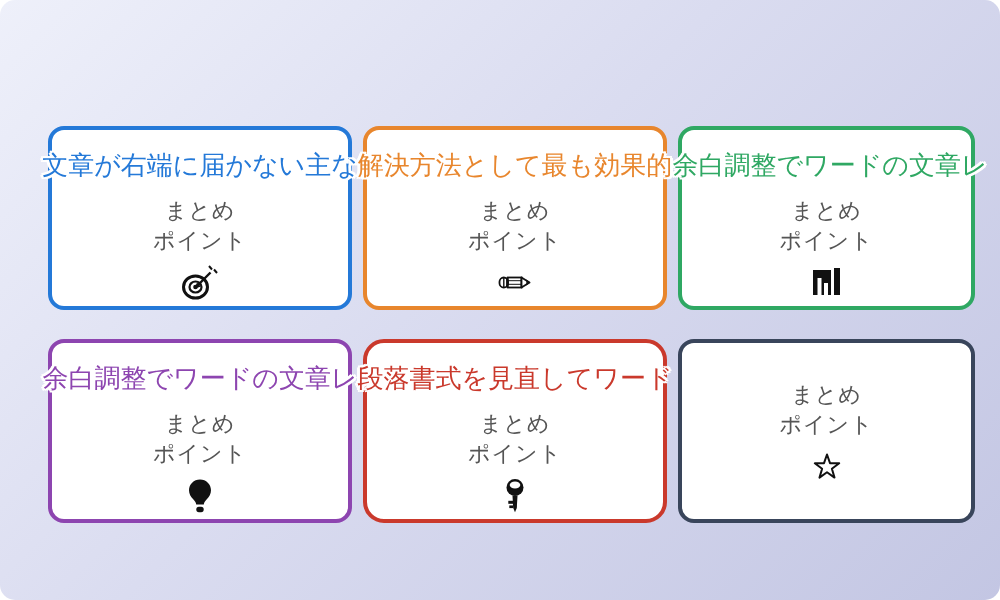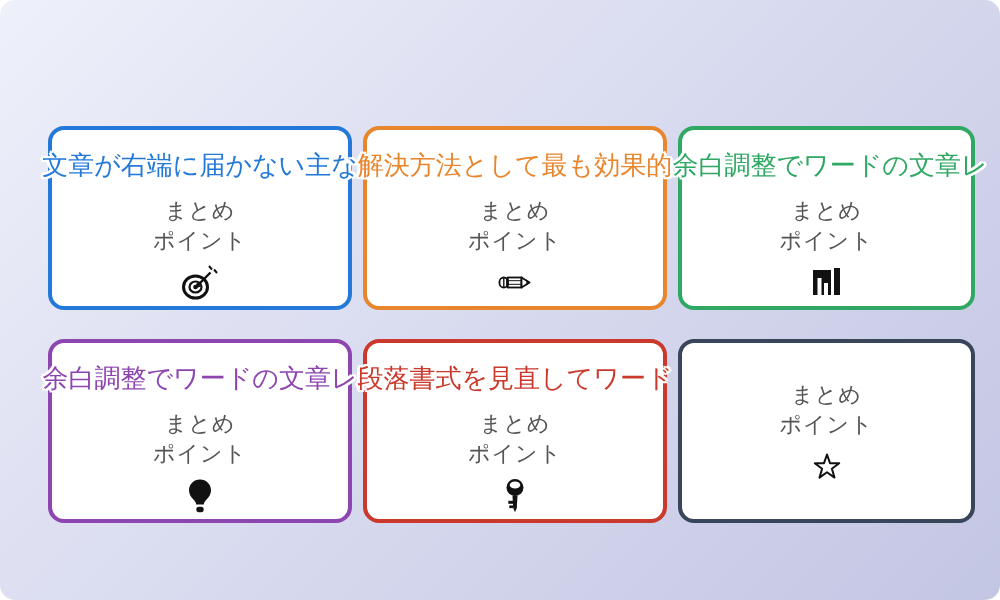--- a/index.html
+++ b/index.html
@@ -127,21 +127,21 @@
         <div>ポイント</div>
       </div>
       <div class="card-icon">
         <svg viewBox="0 0 40 38" aria-hidden="true">
           <path d="M20 2.5 c6.2 0 11 4.9 11 10.8 c0 3.7-1.8 6.4-4 8.7 c-1.9 2-3 3.3-3.2 5.5 h-7.6 c-0.2-2.2-1.3-3.5-3.2-5.5 c-2.2-2.3-4-5-4-8.7 C9 7.4 13.8 2.5 20 2.5 Z" fill="#111"></path>
           <rect x="16.3" y="29.8" width="7.4" height="5.4" rx="2.6" fill="#111"></rect>
         </svg>
       </div>
     </div>
 
-    <div class="card" style="border-color: rgb(202, 57, 44); background: rgb(255, 255, 255);">
+    <div class="card" style="border-color: rgb(202, 57, 44); background: rgb(255, 255, 255); border-radius: 21px;">
       <div class="card-title" style="color: rgb(202, 57, 44);">段落書式を見直してワード</div>
       <div class="card-body" style="color: rgb(85, 85, 85);">
         <div>まとめ</div>
         <div>ポイント</div>
       </div>
       <div class="card-icon">
         <svg viewBox="0 0 40 38" aria-hidden="true">
           <circle cx="20" cy="10.5" r="8.5" fill="#111"></circle>
           <ellipse cx="20" cy="8" rx="5.3" ry="3.5" fill="#fff"></ellipse>
           <path d="M17.5 18.5 h5 l-0.7 12.6 l-1.8 4.2 l-1.8-4.2 Z" fill="#111"></path>

